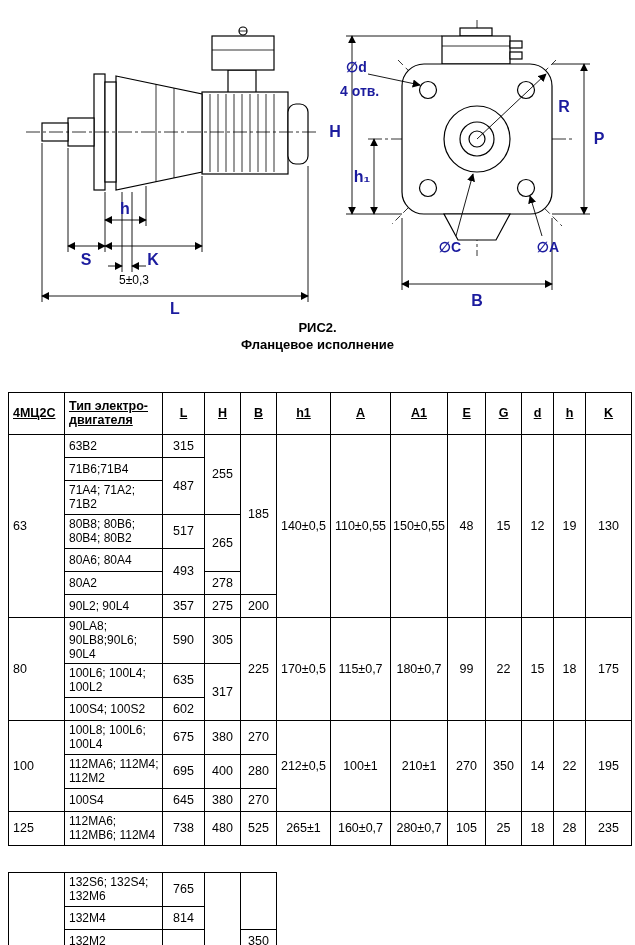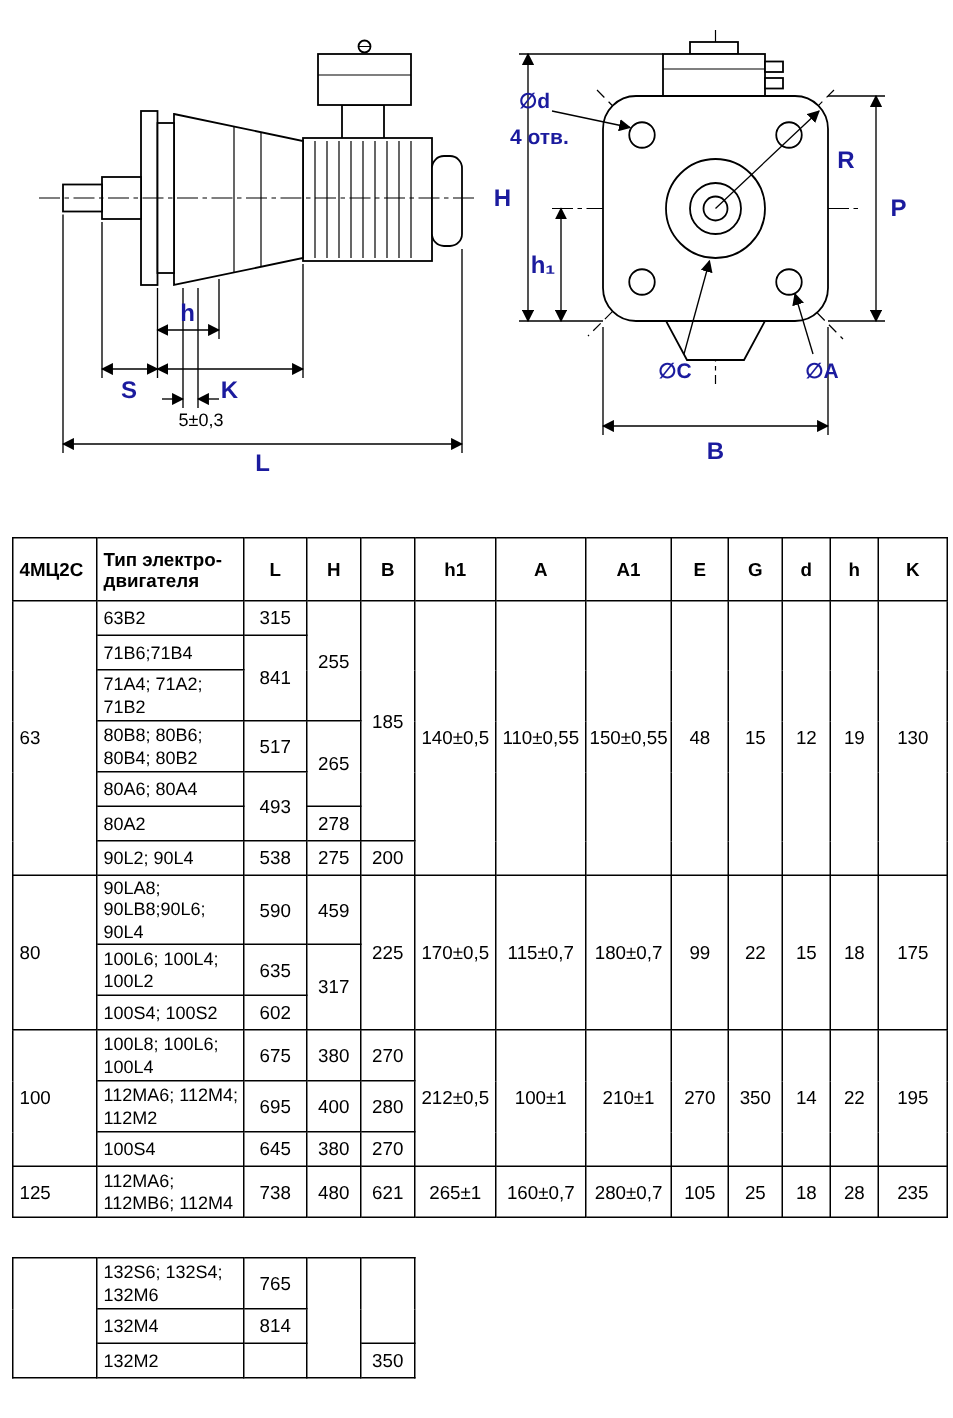--- a/index.html
+++ b/index.html
@@ -19,21 +19,21 @@
   .dimln { stroke:#000; stroke-width:0.9; fill:none; }
   text.dim  { fill:#1b1b9e; font-family:"Liberation Sans",sans-serif; font-weight:bold; font-size:16px; }
   text.dimS { fill:#1b1b9e; font-family:"Liberation Sans",sans-serif; font-weight:bold; font-size:14px; }
   text.tol  { fill:#000;    font-family:"Liberation Sans",sans-serif; font-size:12px; }
 
   table.dims { border-collapse:collapse; table-layout:fixed; margin-left:8px; font-size:12.5px; }
   table.dims td, table.dims th {
     border:1px solid #000; text-align:center; vertical-align:middle;
     padding:1px 2px; overflow:hidden;
   }
-  table.dims th { font-weight:bold; font-size:12.5px; }
+  table.dims th { font-weight:bold; font-size:12.5px;text-decoration:underline; }
   .al { text-align:left !important; padding-left:4px !important; }
   td.motor { font-size:12px; line-height:1.18; }
   tr.hdr { height:42px; }
   tr.r1 { height:23px; }
   tr.r2 { height:34px; }
   tr.r3 { height:46px; }
   .main-table  { margin-top:38px; }
   .extra-table { margin-top:26px; }
 </style>
 </head>
@@ -175,20 +175,24 @@
       <text class="dim" x="13" y="131" text-anchor="middle">H</text>
       <text class="dim" x="40" y="176" text-anchor="middle">h₁</text>
       <text class="dim" x="242" y="106" text-anchor="middle">R</text>
       <text class="dim" x="277" y="138" text-anchor="middle">P</text>
       <text class="dimS" x="128" y="246" text-anchor="middle">∅C</text>
       <text class="dimS" x="226" y="246" text-anchor="middle">∅A</text>
       <text class="dim" x="155" y="300" text-anchor="middle">B</text>
     </svg>
   </div>
 
+  <div class="caption">
+    <div>РИС2.</div>
+    <div>Фланцевое исполнение</div>
+  </div>
 
   <table class="dims main-table">
     <colgroup>
       <col style="width:56px">
         <col style="width:98px">
         <col style="width:42px">
         <col style="width:36px">
       <col style="width:36px">
         <col style="width:54px">
         <col style="width:60px">
@@ -228,50 +232,50 @@
         <td rowspan="7">110±0,55</td>
         <td rowspan="7">150±0,55</td>
         <td rowspan="7">48</td>
         <td rowspan="7">15</td>
         <td rowspan="7">12</td>
         <td rowspan="7">19</td>
         <td rowspan="7">130</td>
       </tr>
       <tr class="r1">
         <td class="al motor">71В6;71В4</td>
-        <td rowspan="2">841</td>
+        <td rowspan="2">487</td>
       </tr>
       <tr class="r2">
         <td class="al motor">71А4; 71А2; 71В2</td>
       </tr>
       <tr class="r2">
         <td class="al motor">80В8; 80В6; 80В4; 80В2</td>
         <td>517</td>
         <td rowspan="2">265</td>
       </tr>
       <tr class="r1">
         <td class="al motor">80А6; 80А4</td>
         <td rowspan="2">493</td>
       </tr>
       <tr class="r1">
         <td class="al motor">80А2</td>
         <td>278</td>
       </tr>
       <tr class="r1">
         <td class="al motor">90L2; 90L4</td>
-        <td>538</td>
+        <td>357</td>
         <td>275</td>
         <td>200</td>
       </tr>
 
       <tr class="r3">
         <td class="al" rowspan="3">80</td>
         <td class="al motor">90LА8; 90LВ8;90L6; 90L4</td>
         <td>590</td>
-        <td>459</td>
+        <td>305</td>
         <td rowspan="3">225</td>
         <td rowspan="3">170±0,5</td>
         <td rowspan="3">115±0,7</td>
         <td rowspan="3">180±0,7</td>
         <td rowspan="3">99</td>
         <td rowspan="3">22</td>
         <td rowspan="3">15</td>
         <td rowspan="3">18</td>
         <td rowspan="3">175</td>
       </tr>
@@ -311,21 +315,21 @@
         <td>645</td>
         <td>380</td>
         <td>270</td>
       </tr>
 
       <tr class="r2">
         <td class="al">125</td>
         <td class="al motor">112МА6; 112МВ6; 112М4</td>
         <td>738</td>
         <td>480</td>
-        <td>621</td>
+        <td>525</td>
         <td>265±1</td>
         <td>160±0,7</td>
         <td>280±0,7</td>
         <td>105</td>
         <td>25</td>
         <td>18</td>
         <td>28</td>
         <td>235</td>
       </tr>
     </tbody>

